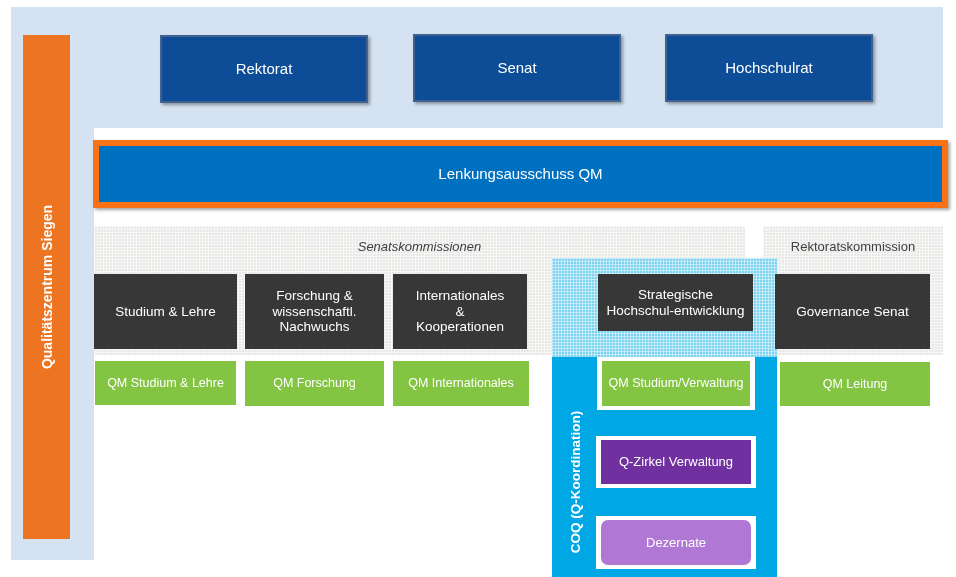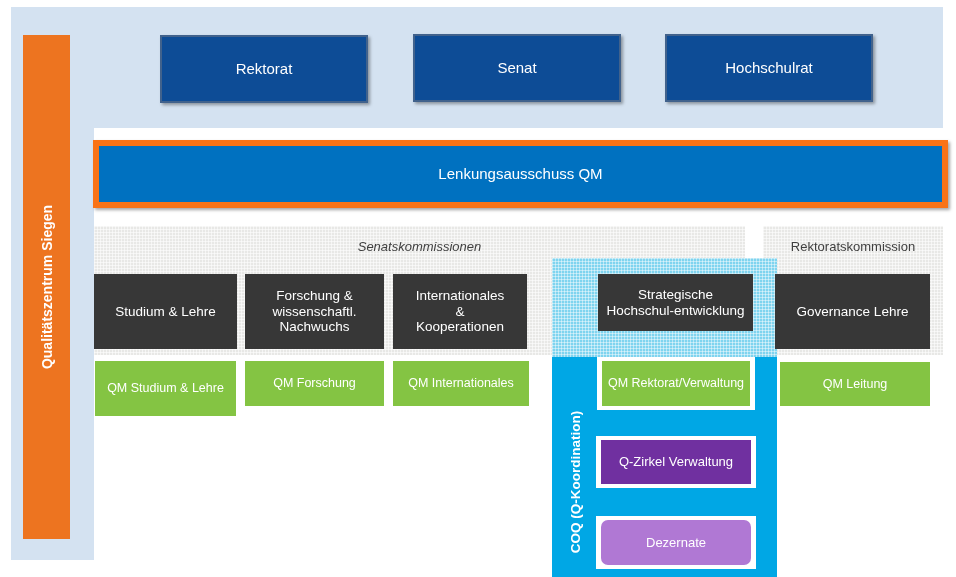--- a/index.html
+++ b/index.html
@@ -165,36 +165,36 @@
   <div class="abs box box-dark" style="left:245px; top:274px; width:139px; height:75px; padding:0 6px;">
     <span>Forschung &amp; wissenschaftl. Nachwuchs</span>
   </div>
   <div class="abs box box-dark" style="left:393px; top:274px; width:134px; height:75px; padding:0 20px;">
     <span>Internationales &amp; Kooperationen</span>
   </div>
   <div class="abs box box-dark" style="left:598px; top:274px; width:155px; height:57px; padding:0 6px;">
     <span>Strategische Hochschul-entwicklung</span>
   </div>
   <div class="abs box box-dark" style="left:775px; top:274px; width:155px; height:75px;">
-    <span>Governance Lehre</span>
-  </div>
-
-  <div class="abs box box-green" style="left:95px; top:361px; width:141px; height:55px;">
+    <span>Governance Senat</span>
+  </div>
+
+  <div class="abs box box-green" style="left:95px; top:361px; width:141px; height:44px;">
     <span>QM Studium &amp; Lehre</span>
   </div>
   <div class="abs box box-green" style="left:245px; top:361px; width:139px; height:45px;">
     <span>QM Forschung</span>
   </div>
   <div class="abs box box-green" style="left:393px; top:361px; width:136px; height:45px;">
     <span>QM Internationales</span>
   </div>
 
   <div class="abs white-frame" style="left:597px; top:357px; width:158px; height:53px;"></div>
   <div class="abs box box-green" style="left:602px; top:361px; width:148px; height:45px; padding:0 4px;">
-    <span>QM Rektorat/Verwaltung</span>
+    <span>QM Studium/Verwaltung</span>
   </div>
 
   <div class="abs box box-green" style="left:780px; top:362px; width:150px; height:44px;">
     <span>QM Leitung</span>
   </div>
 
   <div class="abs white-frame" style="left:596px; top:436px; width:160px; height:52px;"></div>
   <div class="abs box box-purple-dark" style="left:601px; top:440px; width:150px; height:44px;">
     <span>Q-Zirkel Verwaltung</span>
   </div>

